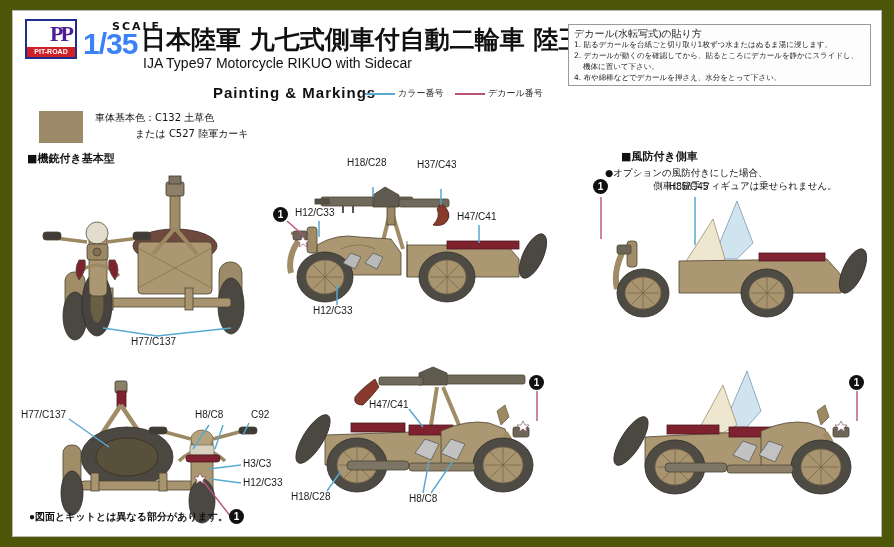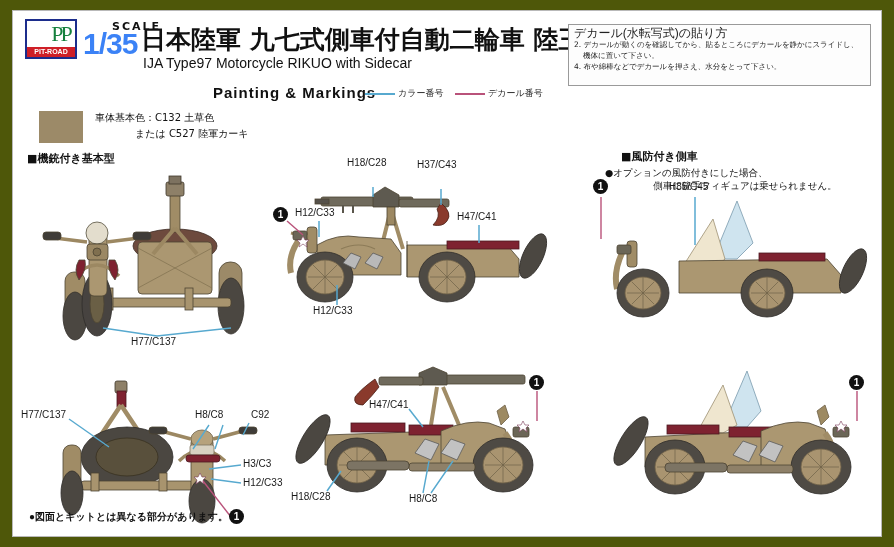--- a/index.html
+++ b/index.html
@@ -22,21 +22,21 @@
     position: absolute; left: 12px; top: 8px;
     width: 52px; height: 40px;
     border: 2px solid #1c2d8c;
     background: #ffffff;
     display: flex; flex-direction: column; align-items: stretch;
   }
   #logo .p-mark {
     flex: 1 1 auto;
     display: flex; align-items: center; justify-content: center;
     font-family: "Liberation Serif", "DejaVu Serif", serif;
-    font-weight: normal; font-size: 22px; color: #15803d;
+    font-weight: bold; font-size: 22px; color: #4c1d95;
     letter-spacing: -3px;
     line-height: 1;
     padding-left: 19px;
   }
   #logo .brand {
     background: #cf1f27; color: #ffffff;
     font-size: 7px; font-weight: bold; text-align: center;
     letter-spacing: 0px; line-height: 10px; height: 10px;
   }
   #scale-word {
@@ -79,21 +79,21 @@
   .legend .lbl { font-size: 9px; color: #222; font-family: "DejaVu Sans", sans-serif; }
   #legend-color { left: 340px; }
   #legend-decal { left: 430px; }
   
   #decal-box {
     position: absolute; left: 555px; top: 13px;
     width: 303px; height: 62px;
     border: 1px solid #9a9a9a; background: #fdfdfd;
     padding: 3px 5px;
   }
-  #decal-box .dl-title { font-size: 12px; color: #222; font-family: Liberation Sans, sans-serif; line-height: 11px; }
+  #decal-box .dl-title { font-size: 10px; color: #222; font-family: Liberation Serif, serif; line-height: 11px; }
   #decal-box .dl-item  { font-size: 7.5px; color: #222; font-family: "DejaVu Sans", sans-serif; line-height: 11px; }
   #decal-box .dl-item.indent { padding-left: 9px; }
   
   #basecolor { position: absolute; left: 26px; top: 100px; width: 300px; height: 36px; }
   #basecolor .chip { position: absolute; left: 0; top: 0; width: 44px; height: 32px; }
   #basecolor .txt1 { position: absolute; left: 56px; top: 0px;  font-size: 10px; color: #111; font-family: "DejaVu Sans", sans-serif; }
   #basecolor .txt2 { position: absolute; left: 96px; top: 16px; font-size: 10px; color: #111; font-family: "DejaVu Sans", sans-serif; }
   
   .sec-head {
     position: absolute; font-size: 11px; font-weight: bold; color: #111;
@@ -157,20 +157,21 @@
       <span class="lbl">カラー番号</span>
     </div>
     <div class="legend" id="legend-decal">
       <span class="swatch-line" style="background:#b9527a"></span>
       <span class="lbl">デカール番号</span>
     </div>
   </div>
 
   <div id="decal-box">
     <div class="dl-title">デカール(水転写式)の貼り方</div>
+    <div class="dl-item">1. 貼るデカールを台紙ごと切り取り1枚ずつ水またはぬるま湯に浸します。</div>
     <div class="dl-item">2. デカールが動くのを確認してから、貼るところにデカールを静かにスライドし、</div>
     <div class="dl-item indent">機体に置いて下さい。</div>
     <div class="dl-item">4. 布や綿棒などでデカールを押さえ、水分をとって下さい。</div>
   </div>
 
   <div id="basecolor">
     <div class="chip" style="background:#9c8a68"></div>
     <div class="txt1">車体基本色：C132 土草色</div>
     <div class="txt2">または C527 陸軍カーキ</div>
   </div>

